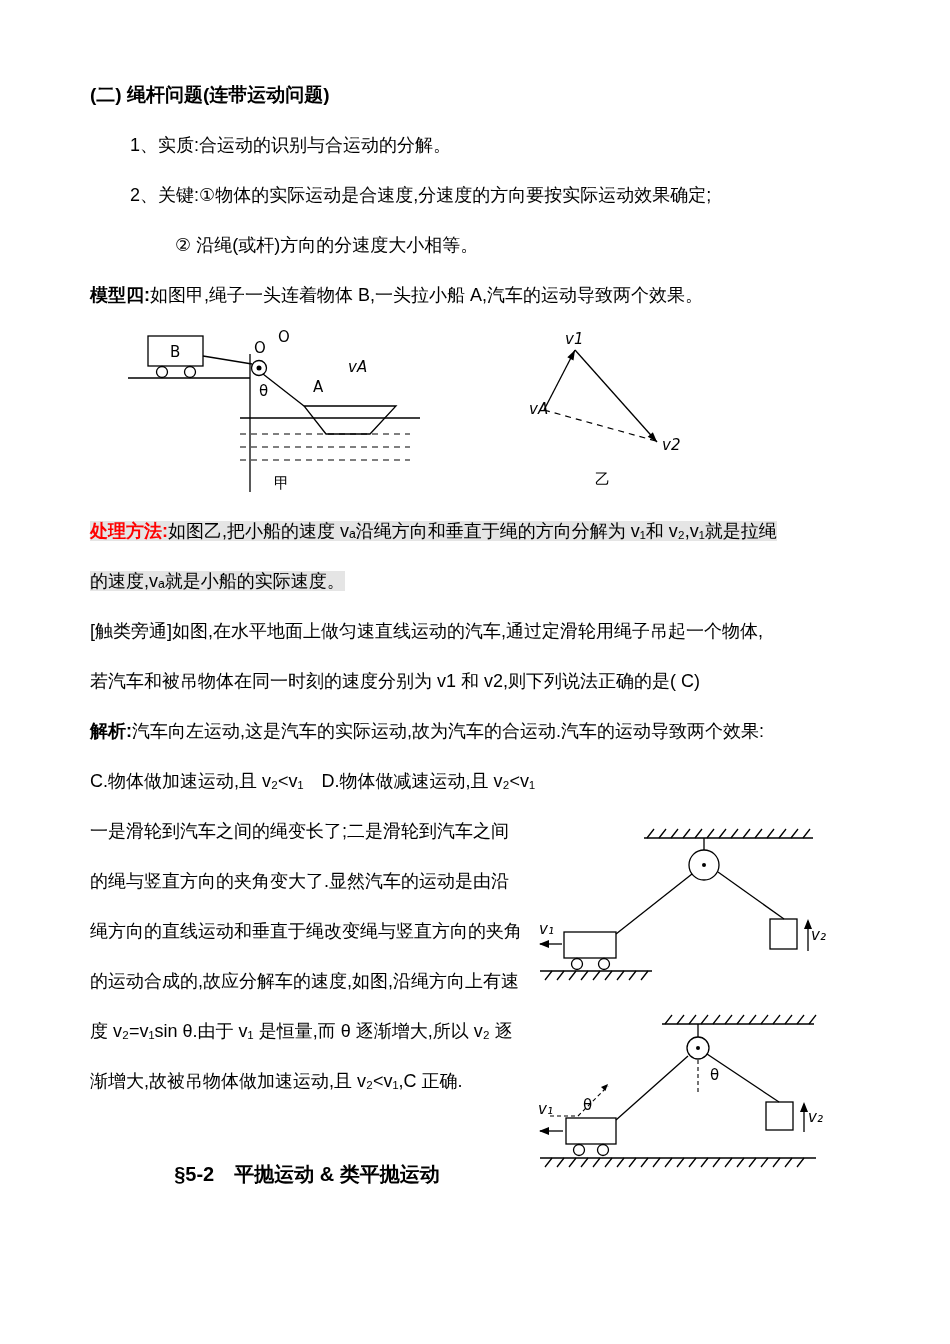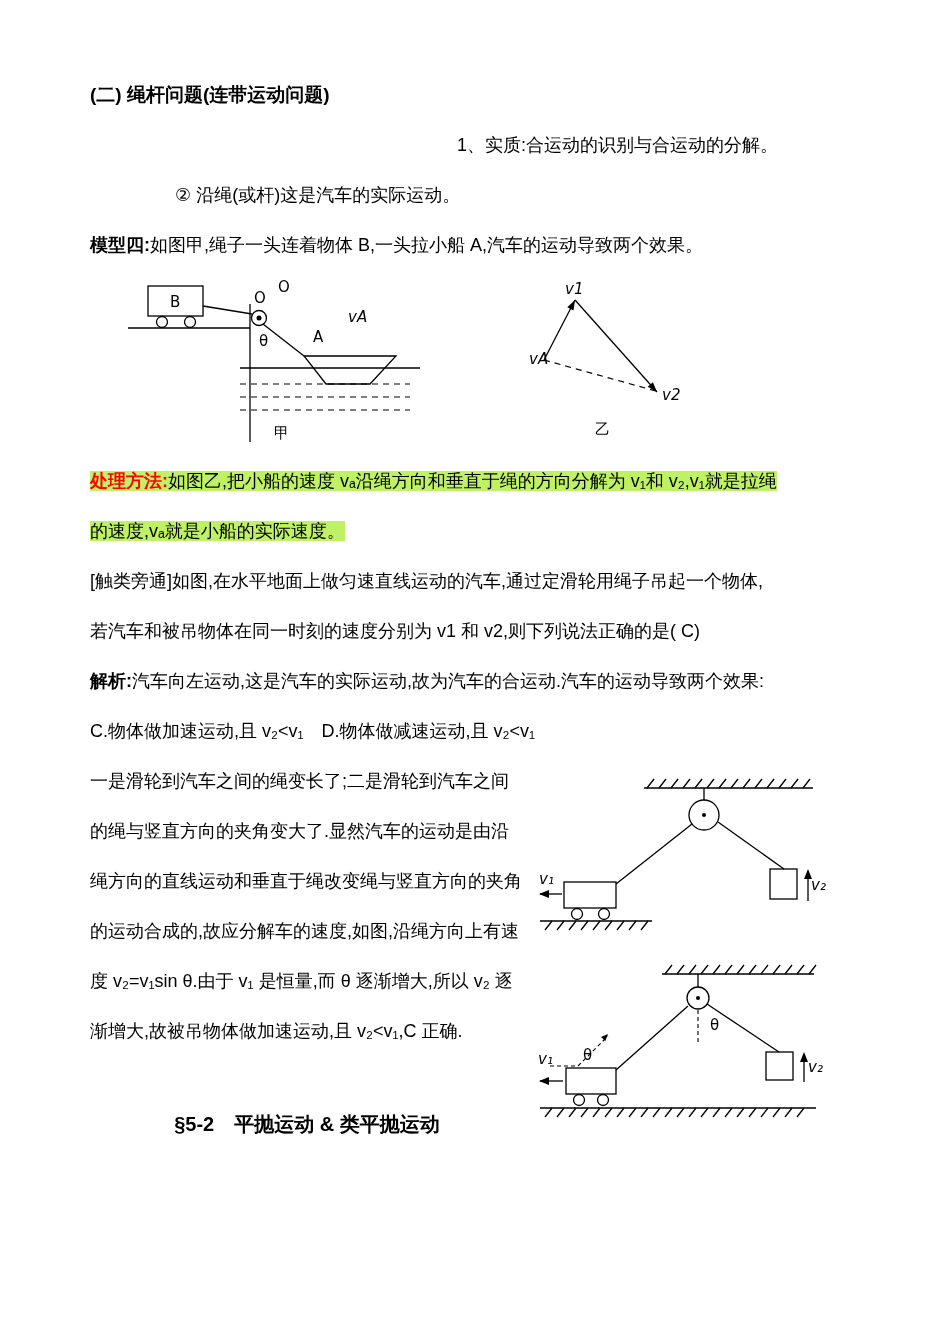--- a/index.html
+++ b/index.html
@@ -6,47 +6,48 @@
   html, body { margin: 0; padding: 0; }
   body {
     width: 950px; height: 1344px; background: #ffffff; color: #000;
     font-family: "Liberation Sans", "DejaVu Sans", sans-serif;
     overflow: hidden;
   }
   .page { width: 836px; height: 1344px; padding: 70px 58px 0 90px; }
   p, h2, h3 { margin: 0; }
   .heading { font-size: 19px; font-weight: bold; line-height: 50px; }
   .para { font-size: 18px; line-height: 50px; }
-  .indent1 { padding-left: 40px; text-align: right; }
+  .indent1 { padding-left: 40px; }
   .indent2 { padding-left: 85px; }
   .bold { font-weight: bold; text-align: center; }
   .figure-row { display: flex; align-items: flex-start; margin: 6px 0 2px 38px; }
   .fig-yi-wrap { margin-left: 101px; margin-top: 4px; }
-  .hl { background: #bef264; padding: 0 0; }
+  .hl { background: #e5e5e5; padding: 0 0; }
   .label-red { color: #ff0000; font-weight: bold; }
   .float-figs { float: right; width: 292px; margin: 16px -50px 0 12px; }
   .float-figs svg { display: block; margin-bottom: 4px; }
   .sec-title { font-size: 20px; font-weight: bold; text-align: center; margin-top: 50px; line-height: 36px; }
   svg { display: block; }
   svg text { font-size: 15px; fill: #000; font-family: "DejaVu Sans", sans-serif; }
   svg text.it { font-style: italic; }
   .ln  { stroke: #000; stroke-width: 1.3; fill: none; }
   .dsh { stroke: #000; stroke-width: 1.2; fill: none; stroke-dasharray: 6 5; }
   .dsh2{ stroke: #000; stroke-width: 1.1; fill: none; stroke-dasharray: 4 3; }
   .fil { fill: #000; stroke: none; }
 </style>
 </head>
 <body>
 
 <div class="page">
 
   <h3 class="heading">(二) 绳杆问题(连带运动问题)</h3>
 
   <p class="para indent1">1、实质:合运动的识别与合运动的分解。</p>
-  <p class="para indent2">② 沿绳(或杆)这是汽车的实际运动。</p>
+  <p class="para indent1">2、关键:①物体的实际运动是合速度,分速度的方向要按实际运动效果确定;</p>
+  <p class="para indent2">② 沿绳(或杆)方向的分速度大小相等。</p>
 
   <p class="para"><span class="bold">模型四:</span><span>如图甲,绳子一头连着物体 B,一头拉小船 A,汽车的运动导致两个效果。</span></p>
 
   <div class="figure-row">
 
     <svg width="300" height="178" viewBox="0 0 300 178">
       <g>
         <rect class="ln" x="20" y="10" width="55" height="30"></rect>
         <circle class="ln" cx="34" cy="46" r="5.5"></circle>
         <circle class="ln" cx="62" cy="46" r="5.5"></circle>

